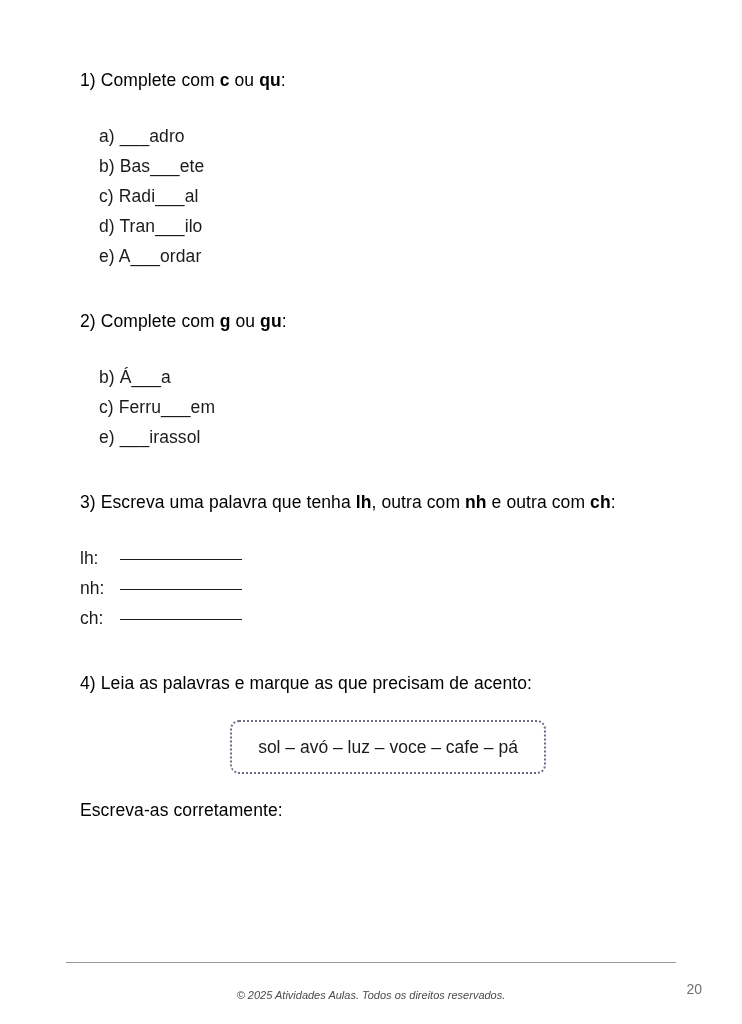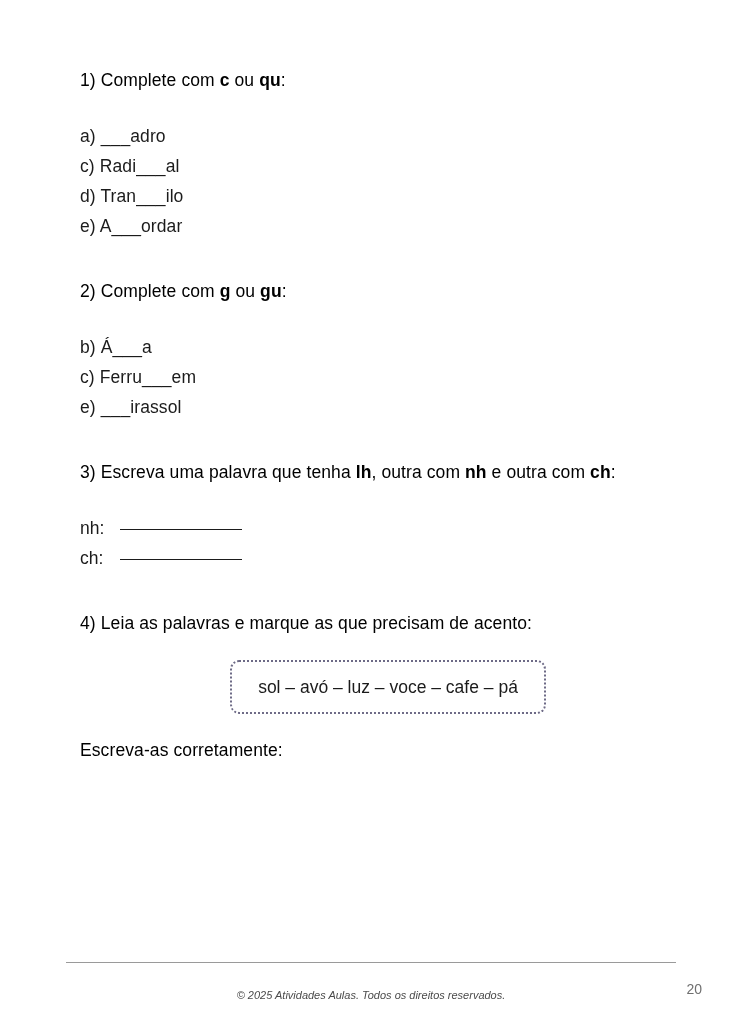--- a/index.html
+++ b/index.html
@@ -44,20 +44,21 @@
     margin: 0;
     padding: 0;
     list-style: none;
   }
   .item-list li {
     font-size: 17.5px;
     line-height: 30px;
     white-space: pre;
     color: #1b1b1b;
     letter-spacing: 0.1px;
+    margin-left: 19px;
   }
 
   
   .gap-after-heading { height: 28px; }
   .gap-section { height: 38px; }
   .gap-small { height: 24px; }
 
   
   .blank-lines {
     margin: 0;
@@ -140,20 +141,21 @@
 <div class="page">
 
   <div class="content">
 
     <p class="q-heading"><span>1) Complete com </span><b>c</b><span> ou </span><b>qu</b><span>:</span></p>
 
     <div class="gap-after-heading"></div>
 
     <ul class="item-list">
       <li>a) ___adro</li>
+      <li>b) Bas___ete</li>
       <li>c) Radi___al</li>
       <li>d) Tran___ilo</li>
       <li>e) A___ordar</li>
     </ul>
 
     <div class="gap-section"></div>
 
     <p class="q-heading"><span>2) Complete com </span><b>g</b><span> ou </span><b>gu</b><span>:</span></p>
 
     <div class="gap-after-heading"></div>
@@ -164,20 +166,24 @@
       <li>e) ___irassol</li>
     </ul>
 
     <div class="gap-section"></div>
 
     <p class="q-heading"><span>3) Escreva uma palavra que tenha </span><b>lh</b><span>, outra com </span><b>nh</b><span> e outra com </span><b>ch</b><span>:</span></p>
 
     <div class="gap-after-heading"></div>
 
     <ul class="blank-lines">
+      <li>
+        <span class="blank-label">lh:</span>
+        <span class="blank-rule"></span>
+      </li>
       <li>
         <span class="blank-label">nh:</span>
         <span class="blank-rule"></span>
       </li>
       <li>
         <span class="blank-label">ch:</span>
         <span class="blank-rule"></span>
       </li>
     </ul>
 

